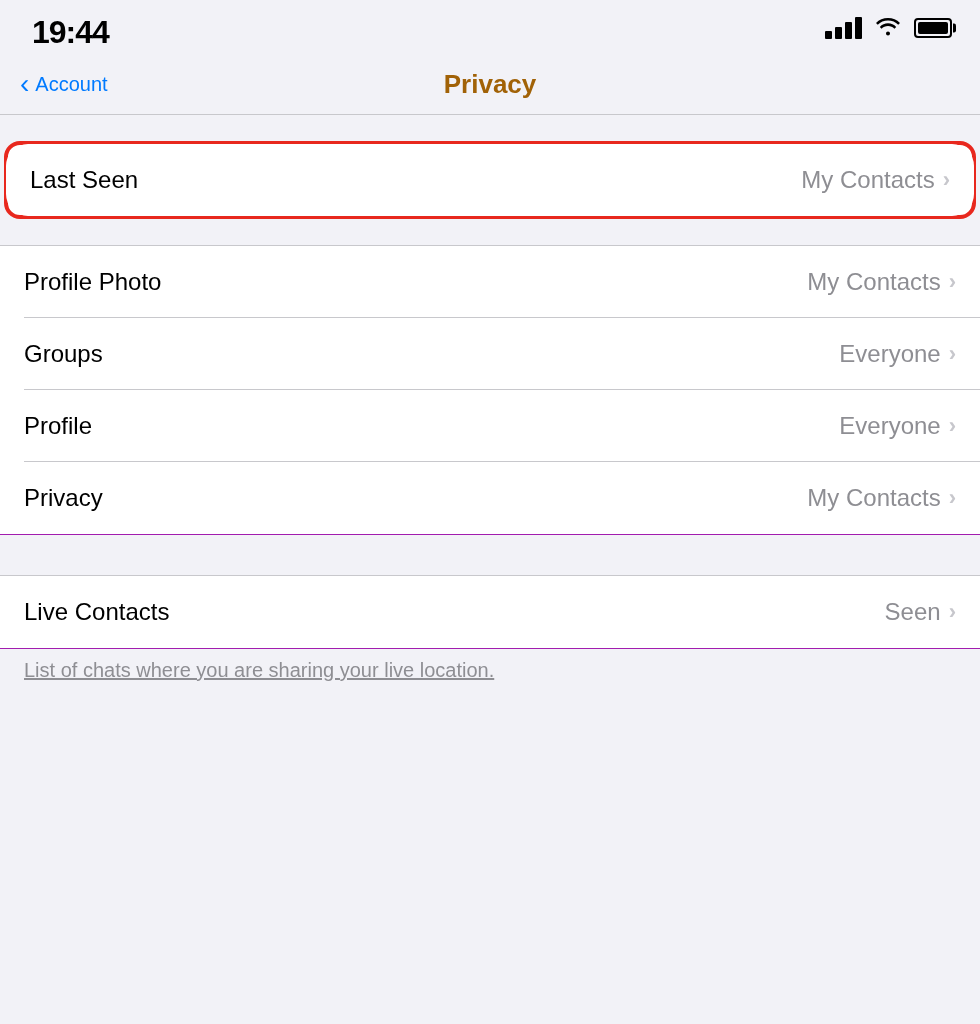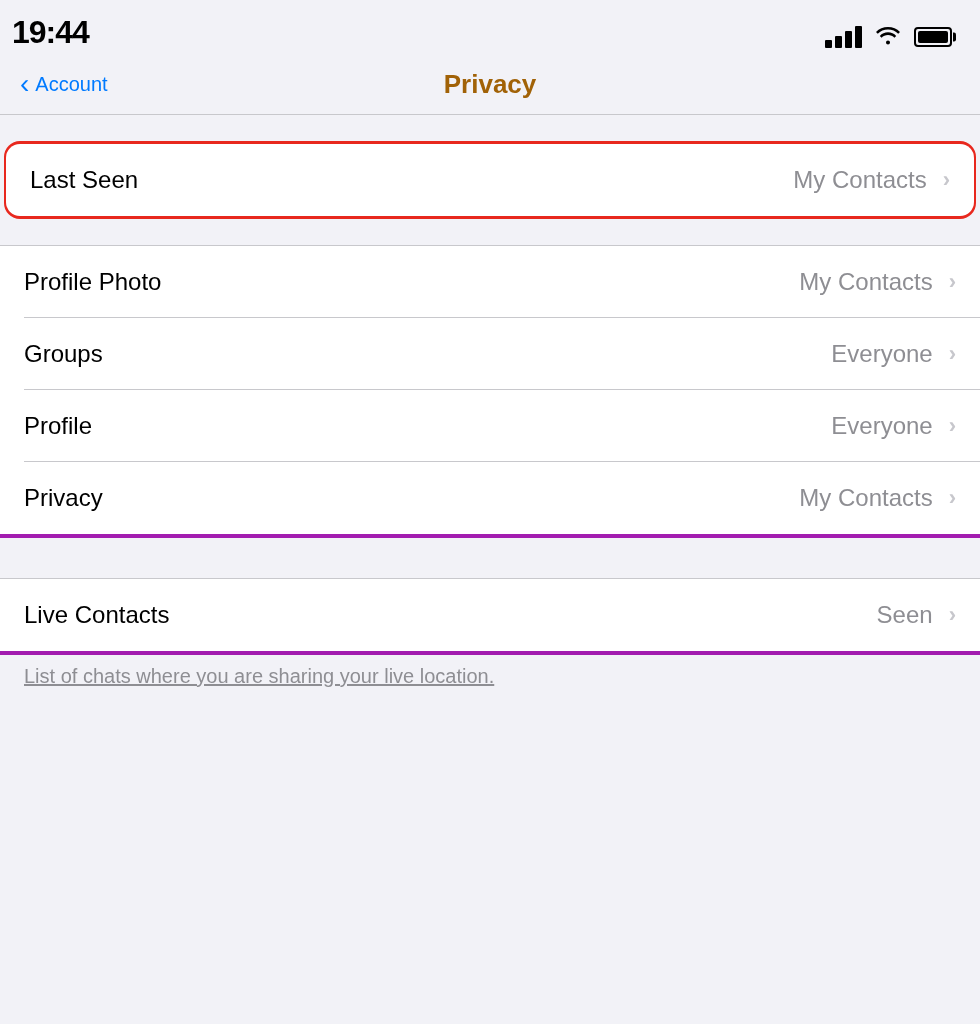--- a/index.html
+++ b/index.html
@@ -13,22 +13,22 @@
       height: 1024px;
       background-color: #f2f2f7;
       font-family: -apple-system, 'SF Pro Text', 'Helvetica Neue', sans-serif;
       overflow: hidden;
     }
 
     
     .status-bar {
       display: flex;
       justify-content: space-between;
-      align-items: flex-end;
-      padding: 14px 28px 10px 12px;
+      align-items: flex-start;
+      padding: 14px 28px 10px 32px;
       background-color: #f2f2f7;
     }
 
     .status-time {
       font-size: 32px;
       font-weight: 700;
       color: #000;
       letter-spacing: -1px;
     }
 
@@ -124,21 +124,21 @@
       font-size: 26px;
       font-weight: 700;
       color: #a16207;
     }
 
     
     .settings-group {
       background-color: #0f172a;
       margin-top: 28px;
       border-top: 1px solid #c8c8cc;
-      border-bottom: 4px solid #a21caf;
+      border-bottom: 1px solid #a21caf;
     }
 
     .settings-row {
       display: flex;
       align-items: center;
       justify-content: space-between;
       padding: 0 24px;
       min-height: 72px;
       background-color: #fff;
       position: relative;
@@ -156,21 +156,21 @@
     }
 
     .row-label {
       font-size: 24px;
       color: #000;
     }
 
     .row-value-container {
       display: flex;
       align-items: center;
-      gap: 16px;
+      gap: 8px;
       margin-left: 11px;
     }
 
     .row-value {
       font-size: 24px;
       color: #8e8e93;
     }
 
     .row-chevron {
       font-size: 22px;
@@ -222,21 +222,21 @@
 <div class="nav-bar">
   <div class="nav-back">
     <span class="nav-back-chevron">‹</span>
     <span class="nav-back-text">Account</span>
   </div>
   <span class="nav-title">Privacy</span>
 </div>
 
 <div style="margin-top: 28px; background: transparent;">
   <div style="background:#fff; border-top:1px solid #c8c8cc; border-bottom:1px solid #c8c8cc; outline: 4px solid #e8281e; outline-offset: -2px; border-radius: 14px; margin: 0 6px;">
-    <div class="settings-row" style="border-radius: 14px;">
+    <div class="settings-row" style="border-radius: 22px;">
       <span class="row-label">Last Seen</span>
       <div class="row-value-container">
         <span class="row-value">My Contacts</span>
         <span class="row-chevron">›</span>
       </div>
     </div>
   </div>
 </div>
 
 <div class="settings-group" style="margin-top: 28px;">

